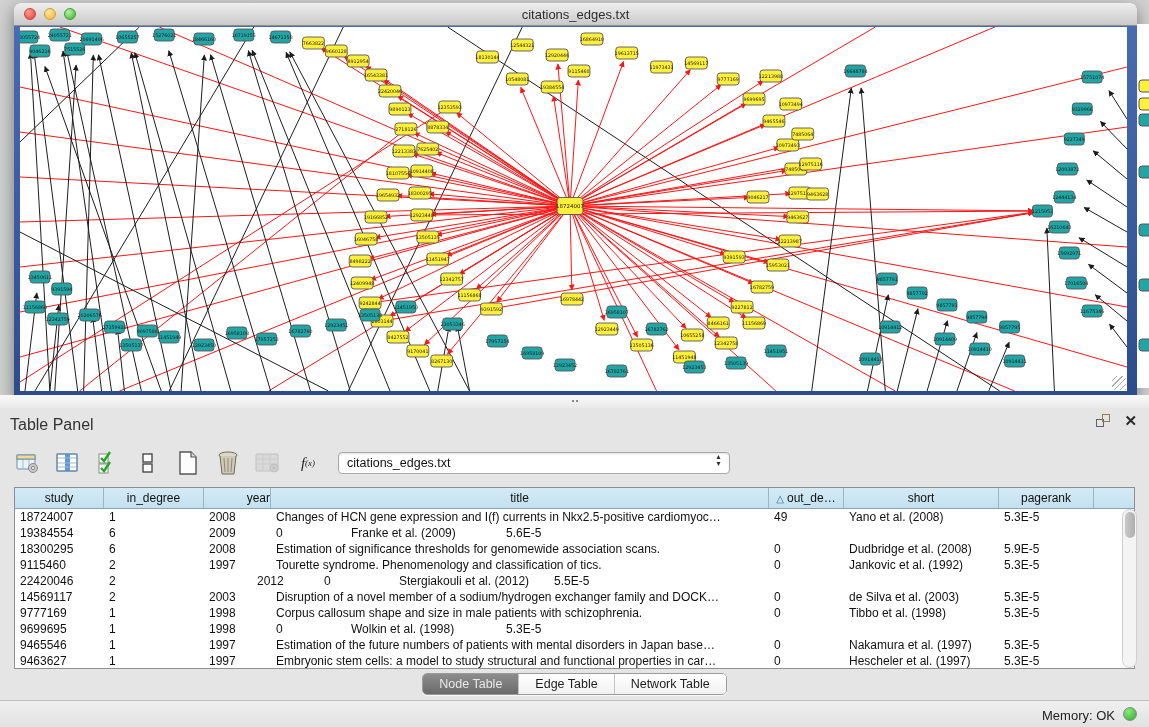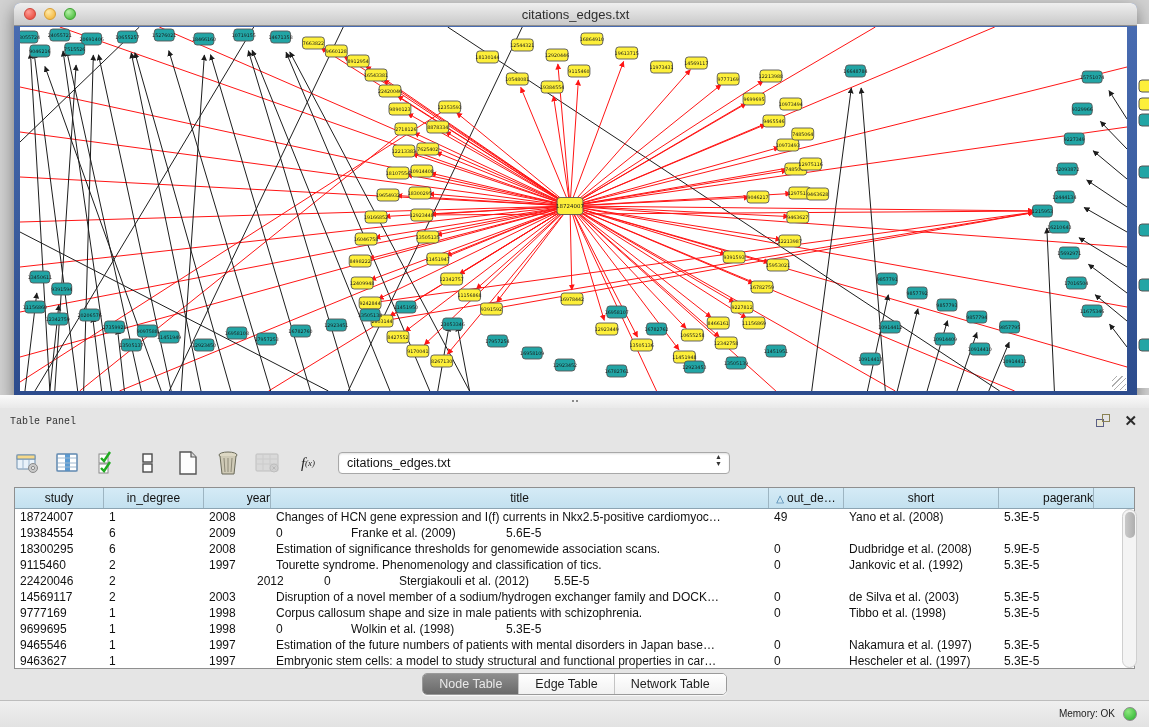--- a/index.html
+++ b/index.html
@@ -26,21 +26,21 @@
   .behind-strip { position:absolute; left:1137px; top:24px; width:12px; height:364px; background:#ffffff; overflow:hidden; }
 
   
   .splitter { position:absolute; left:0; top:395px; width:1149px; height:13px; background:linear-gradient(180deg,#fafafa,#e9e9e9); }
   .splitter .grip { position:absolute; left:571px; top:4px; width:8px; height:5px;
     background:radial-gradient(circle,#8a8a8a 1px,transparent 1.4px); background-size:4px 4px; }
 
   
   .table-panel { position:absolute; left:0; top:408px; width:1149px; height:292px; background:#e5e5e5; }
   .panel-titlebar { position:absolute; left:0; top:0; width:100%; height:30px; }
-  .panel-title { position:absolute; left:10px; top:8px; font-size:10px; color:#333;font-family:Liberation Mono, monospace; }
+  .panel-title { position:absolute; left:10px; top:8px; font-size:16px; color:#333; }
   .panel-btns { position:absolute; right:12px; top:6px; display:flex; gap:14px; align-items:center; }
   .float-btn { width:14px; height:13px; position:relative; }
   .float-btn .sq1 { position:absolute; left:0; bottom:0; width:8px; height:8px; border:1.5px solid #5a5f86; background:#e9e6d4; }
   .float-btn .sq2 { position:absolute; right:0; top:0; width:8px; height:8px; border:1.5px solid #8a8253; background:transparent; }
   .close-btn { font-size:15px; font-weight:bold; color:#2b2b2b; line-height:13px; cursor:default; }
 
   .toolbar { position:absolute; left:14px; top:36px; height:38px; display:flex; align-items:center; gap:12px; }
   .tbtn { width:28px; height:28px; display:flex; align-items:center; justify-content:center; }
   .fx { font-size:15px; color:#222; font-style:italic; font-family:"Liberation Serif", serif; }
   .fx small { font-size:9px; }
@@ -59,21 +59,21 @@
   .vscroll .thumb { position:absolute; left:1.5px; top:2px; width:10px; height:26px; background:linear-gradient(90deg,#c9c9c9,#aeaeae); border-radius:6px; }
 
   .tabs { position:absolute; left:0; top:265px; width:100%; display:flex; justify-content:center; }
   .seg { display:flex; border:1px solid #9a9a9a; border-radius:5px; overflow:hidden; background:#fbfbfb; box-shadow:0 1px 1px rgba(255,255,255,.8); }
   .seg .tab { padding:3px 16px; font-size:12.5px; color:#1d1d1d; border-right:1px solid #c4c4c4; background:linear-gradient(180deg,#ffffff,#f1f1f1); }
   .seg .tab:last-child { border-right:none; }
   .seg .tab.sel { background:linear-gradient(180deg,#8d8d8d,#6a6a6a); color:#e9e9e9; }
 
   
   .statusbar { position:absolute; left:0; top:700px; width:1149px; height:27px; background:linear-gradient(180deg,#efefef,#e2e2e2); border-top:1px solid #bdbdbd; }
-  .mem { position:absolute; right:34px; top:7px; font-size:10px; color:#222; }
+  .mem { position:absolute; right:34px; top:7px; font-size:13px; color:#222; }
   .memdot { position:absolute; right:12px; top:6px; width:14px; height:14px; border-radius:50%;
     background:radial-gradient(circle at 35% 30%, #8ee87e,#3fbe3f 75%); border:1px solid #8a8a8a; }
 
   svg text { font-family:"DejaVu Sans", sans-serif; }
 </style>
 </head>
 <body>
 
 <div class="net-window">
   <div class="titlebar">
@@ -840,21 +840,21 @@
         <div class="th" style="width: 498px;">
           <span>title</span>
         </div>
         <div class="th" style="width: 75px;">
           <span class="sort">△</span>
           <span>out_de…</span>
         </div>
         <div class="th" style="width: 155px;">
           <span>short</span>
         </div>
-        <div class="th" style="width: 95px; justify-content: flex-end;">
+        <div class="th" style="width: 95px;">
           <span>pagerank</span>
         </div>
       </div>
     <div class="tbody" id="tbody">
         <div class="tr">
           <div class="td" style="width: 89px;">18724007</div>
           <div class="td" style="width: 100px;">1</div>
           <div class="td" style="width: 67px;">2008</div>
           <div class="td" style="width: 498px;">Changes of HCN gene expression and I(f) currents in Nkx2.5-positive cardiomyoc…</div>
           <div class="td" style="width: 75px;">49</div>

